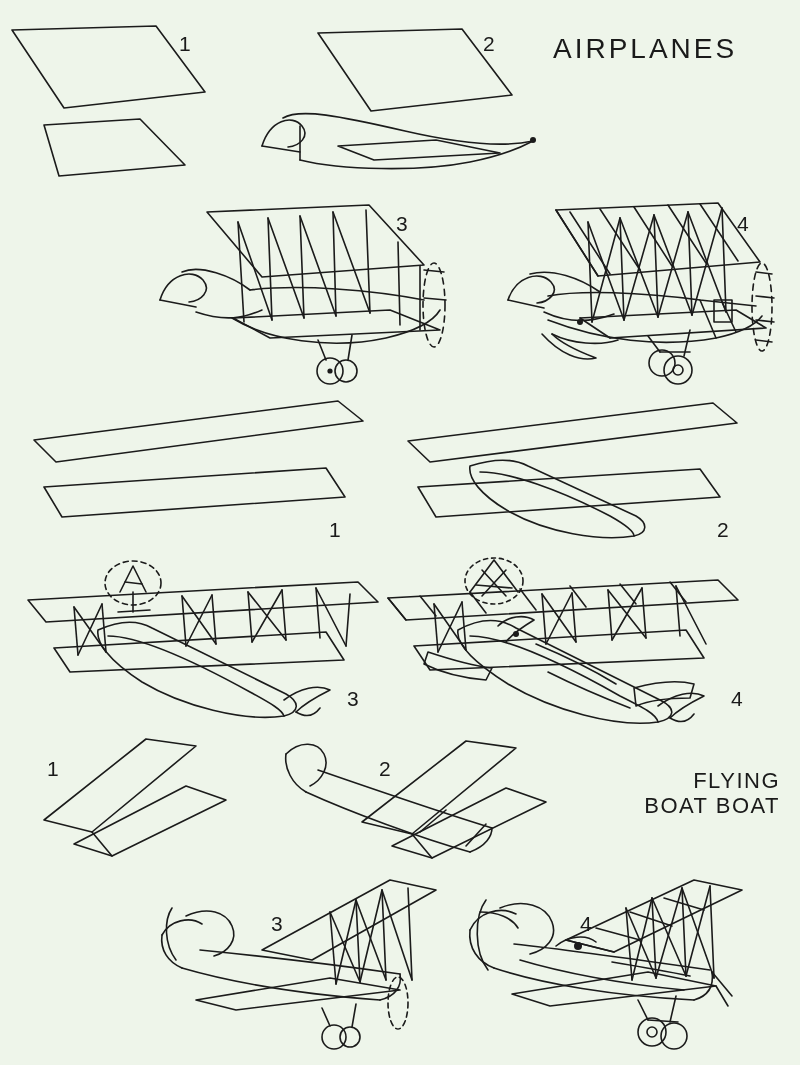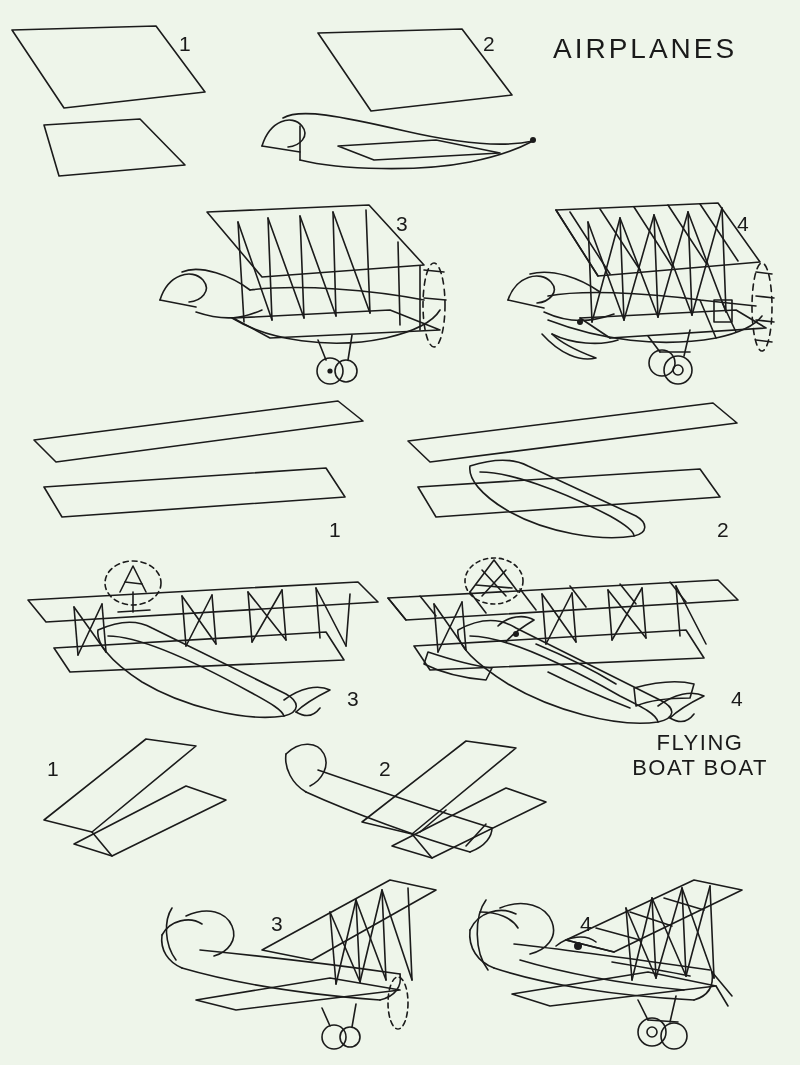--- a/index.html
+++ b/index.html
@@ -344,21 +344,21 @@
       <path d="M638 1000 L648 1020"></path>
         <path d="M676 996 L670 1022"></path>
       <path d="M648 1020 L678 1022"></path>
       <path d="M716 986 L728 1006"></path>
       <path d="M712 972 L732 996"></path>
     </g>
   </svg>
 
   <div class="label heading" style="left:553px; top:33px;">AIRPLANES</div>
 
-  <div class="label subheading" style="left:620px; top:730px; width:160px;">
+  <div class="label subheading" style="left:620px; top:768px; width:160px;text-align:right;">
     <span>FLYING</span><br>
     <span>BOAT BOAT</span>
   </div>
 
   <div class="label step-num" style="left:179px; top:32px;">1</div>
   <div class="label step-num" style="left:483px; top:32px;">2</div>
   <div class="label step-num" style="left:396px; top:212px;">3</div>
   <div class="label step-num" style="left:737px; top:212px;">4</div>
   <div class="label step-num" style="left:329px; top:518px;">1</div>
   <div class="label step-num" style="left:717px; top:518px;">2</div>

